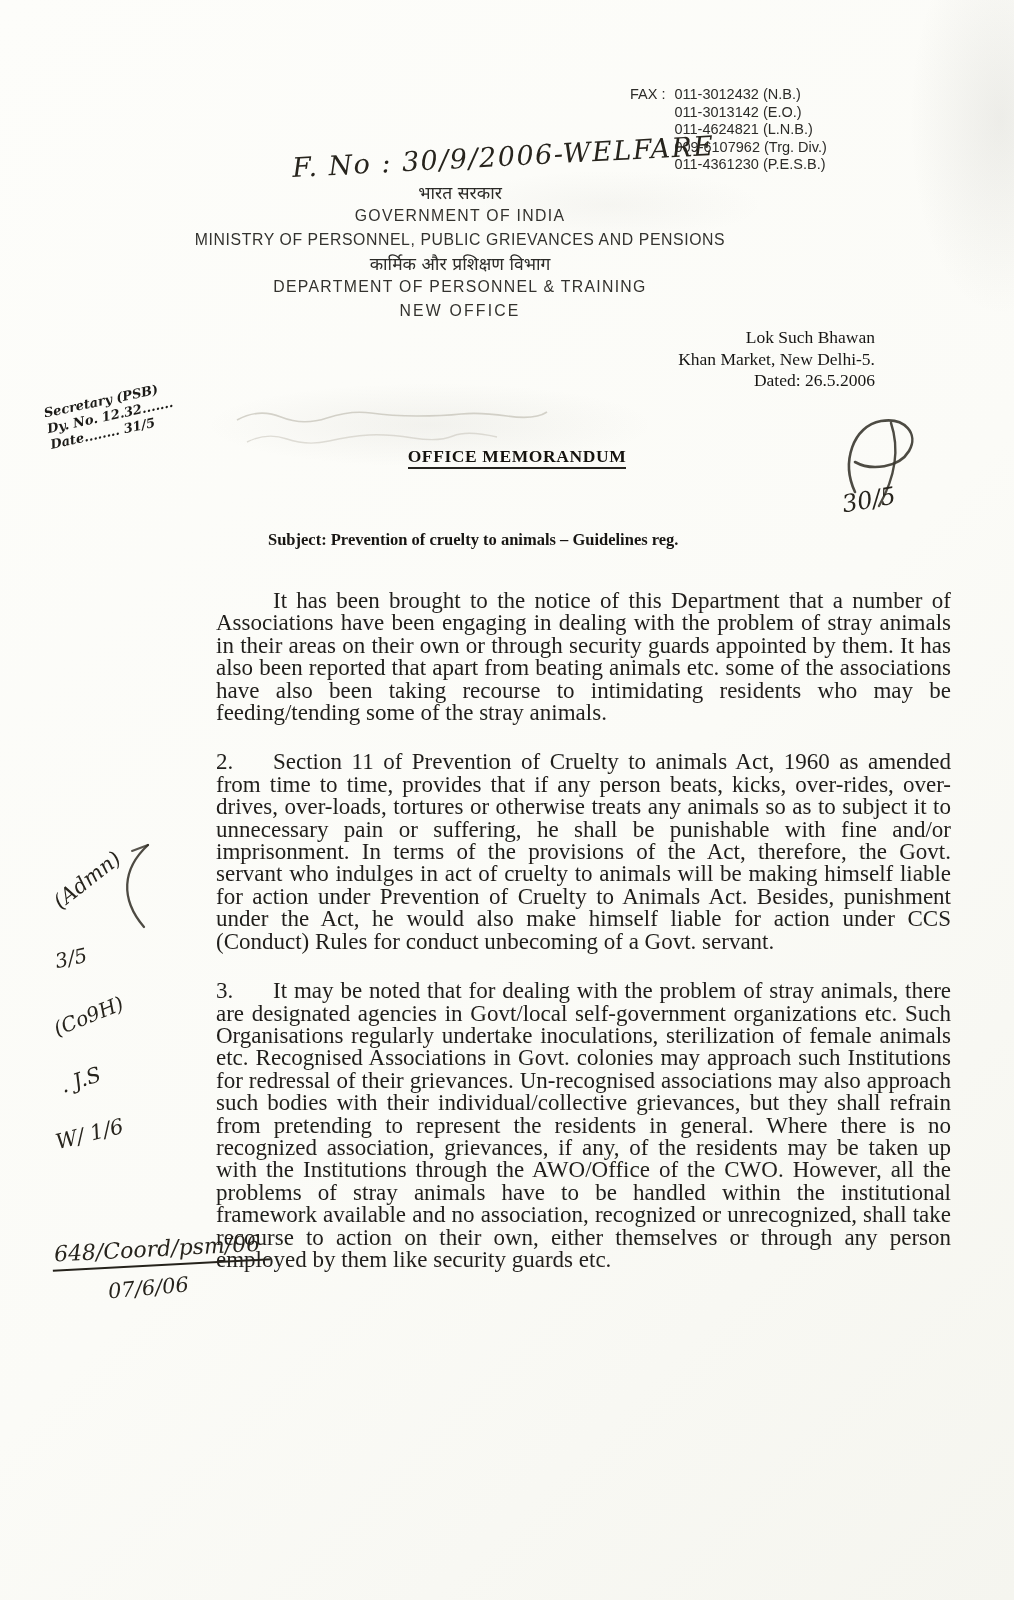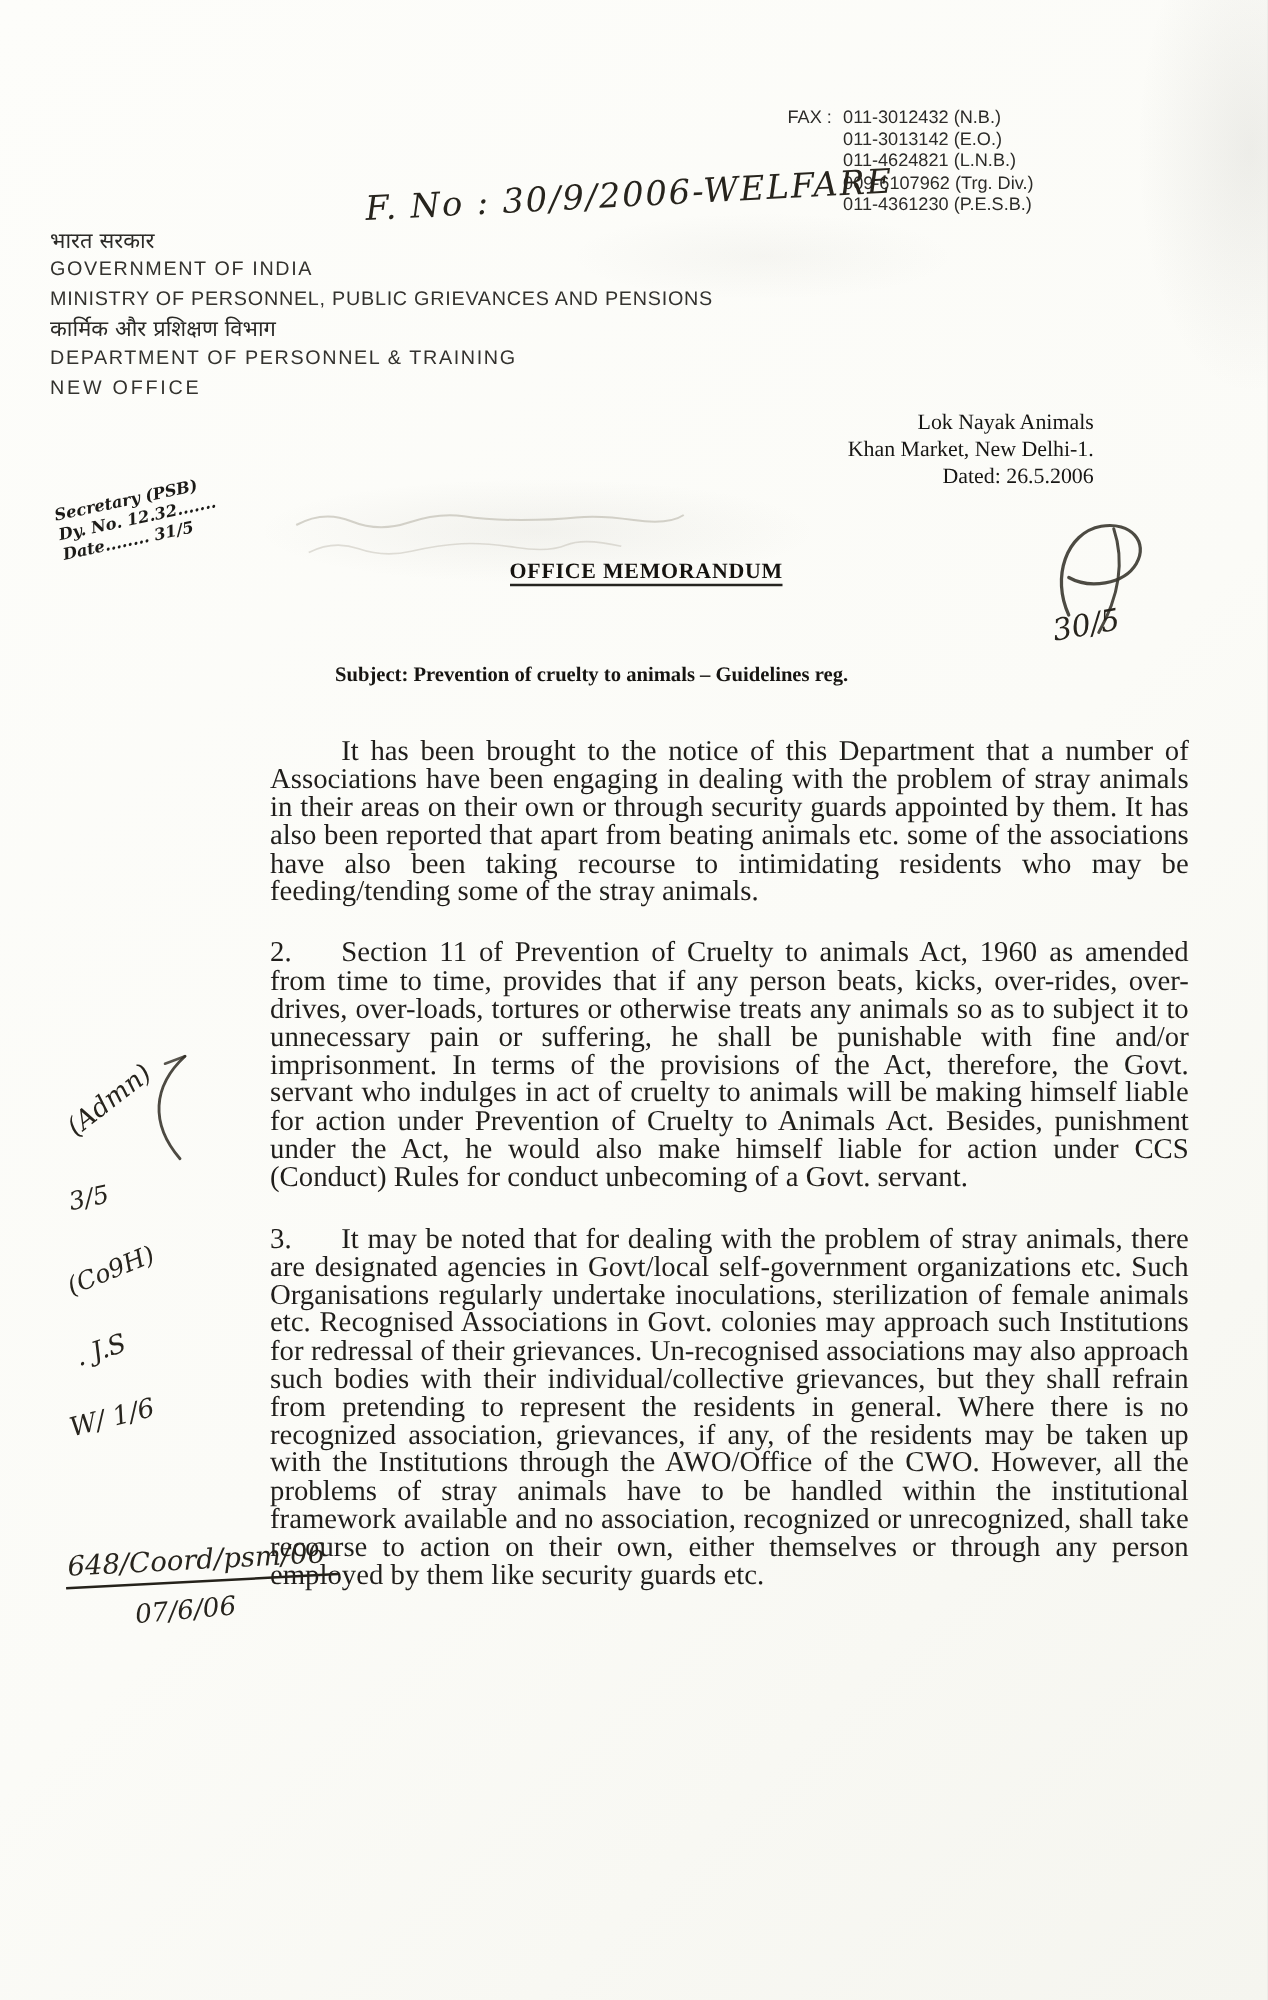--- a/index.html
+++ b/index.html
@@ -15,21 +15,21 @@
     color:#1d1c1a;
     overflow:hidden;
   }
 
   
   .fax { position:absolute; left:630px; top:86px; display:flex; font-family:"Liberation Sans", sans-serif; font-size:14.5px; line-height:17.6px; color:#2c2b28; }
   .fax-label { margin-right:9px; white-space:nowrap; }
   .fax-row span { white-space:nowrap; }
 
   
-  .header { position:absolute; left:40px; top:184px; width:840px; color:#2b2a27; }
+  .header { position:absolute; left:40px; top:184px; width:840px; text-align:center; color:#2b2a27; }
   .hdr-hi { font-size:17.5px; line-height:19px; margin-bottom:4px; font-family:"DejaVu Sans","Liberation Sans",sans-serif; }
   .hdr-en { font-family:"Liberation Sans", sans-serif; font-size:15.8px; line-height:18px; letter-spacing:1.3px; margin-bottom:6px; color:#33322e; }
   .hdr-en.wide { letter-spacing:0.6px; }
   .hdr-en.city { letter-spacing:2.2px; }
 
   
   .address { position:absolute; left:633px; top:327px; width:242px; text-align:right; font-size:17.5px; line-height:21.6px; color:#171614; }
 
   
   .stamp { position:absolute; left:46px; top:392px; transform:rotate(-12deg); font-family:"DejaVu Serif", serif; font-style:italic; font-weight:bold; font-size:13px; line-height:16px; color:#1c1b18; }
@@ -85,22 +85,22 @@
   <div class="header">
     <div class="hdr-hi">भारत सरकार</div>
     <div class="hdr-en">GOVERNMENT OF INDIA</div>
     <div class="hdr-en wide">MINISTRY OF PERSONNEL, PUBLIC GRIEVANCES AND PENSIONS</div>
     <div class="hdr-hi">कार्मिक और प्रशिक्षण विभाग</div>
     <div class="hdr-en">DEPARTMENT OF PERSONNEL &amp; TRAINING</div>
     <div class="hdr-en city">NEW OFFICE</div>
   </div>
 
   <div class="address">
-    <div>Lok Nayak Animals</div>
-    <div>Khan Market, New Delhi-1.</div>
+    <div>Lok Such Bhawan</div>
+    <div>Khan Market, New Delhi-5.</div>
     <div>Dated: 26.5.2006</div>
   </div>
 
   <div class="stamp">
     <div>Secretary (PSB)</div>
     <div>Dy. No. 12.32.......</div>
     <div>Date........ 31/5</div>
   </div>
 
   <svg class="scribble-svg" width="500" height="70" viewBox="0 0 500 70">

